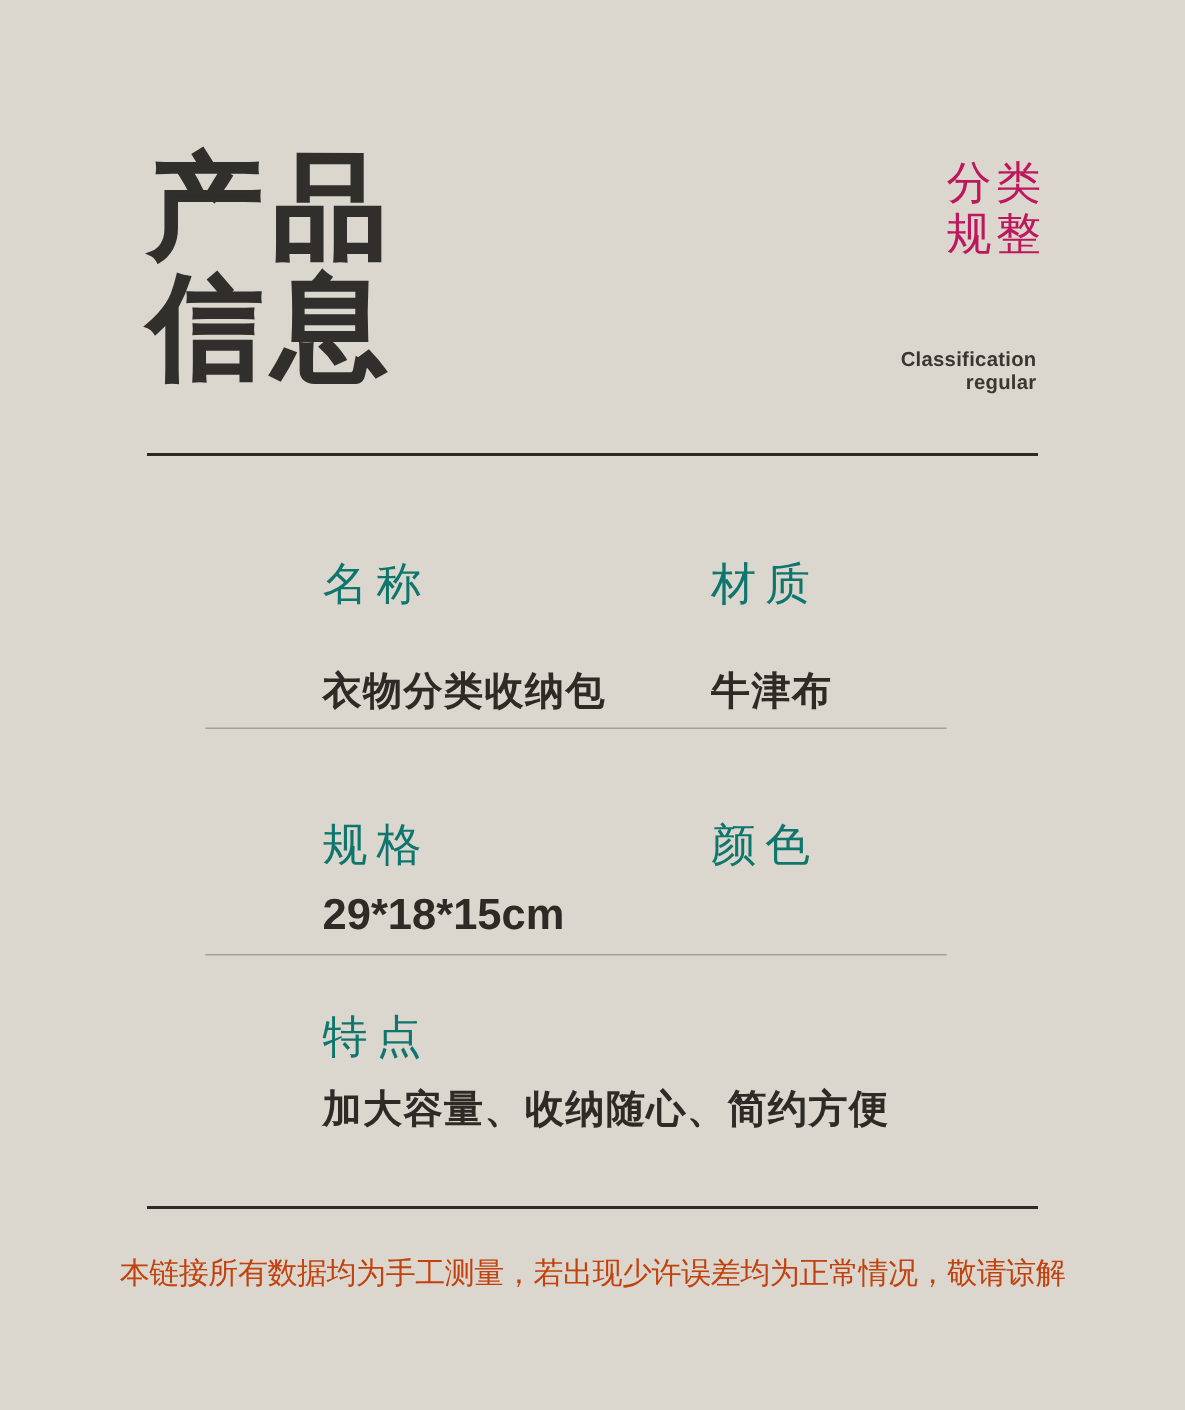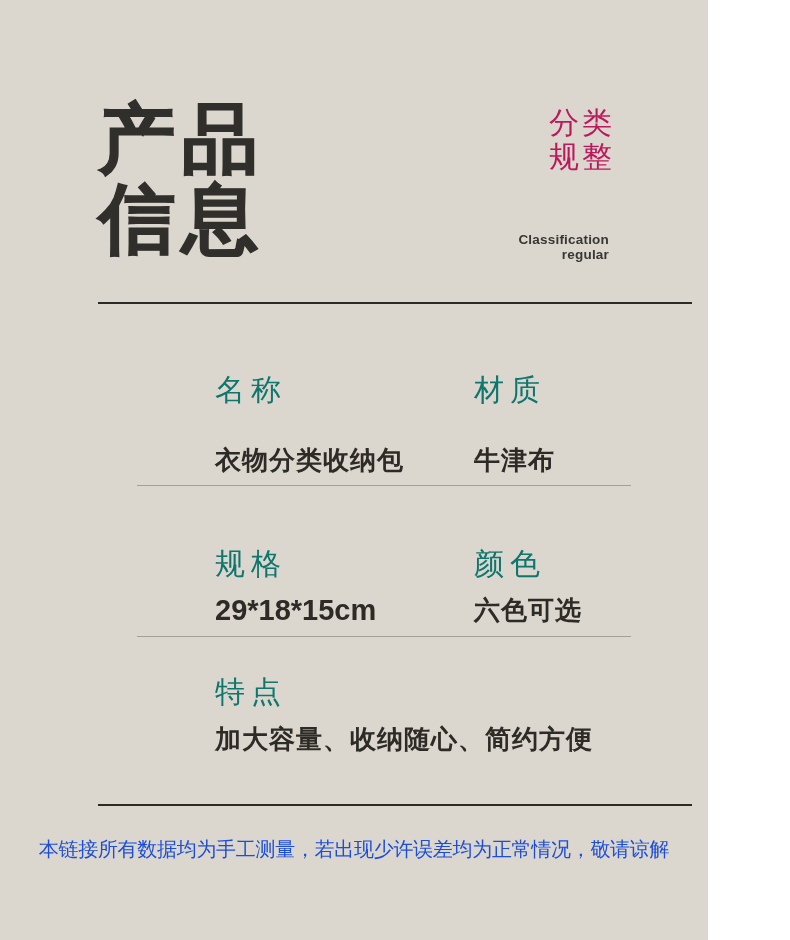--- a/index.html
+++ b/index.html
@@ -2,21 +2,21 @@
 <html><head>
 <meta charset="utf-8">
 <style>
   html, body {
     margin: 0;
     padding: 0;
     background: #ffffff;
   }
   .page {
     position: relative;
-    width: 708px;
+    width: 790px;
     height: 940px;
     background: #dbd7cf;
     overflow: hidden;
     font-family: "Liberation Sans", sans-serif;
   }
 
   
   .title {
     position: absolute;
     left: 99px;
@@ -109,21 +109,21 @@
 
   .footer-note {
     position: absolute;
     left: 0;
     right: 0;
     top: 838px;
     text-align: center;
     font-size: 20px;
     line-height: 22px;
     font-weight: 500;
-    color: #1d4ed8;
+    color: #c2410c;
     letter-spacing: -0.3px;
   }
 </style>
 </head>
 <body>
 
 <div class="page">
 
   <div class="title">
     <div>产品</div>
@@ -145,21 +145,20 @@
   <div class="spec-label col-left r1">名称</div>
   <div class="spec-value col-left r1v">衣物分类收纳包</div>
   <div class="spec-label col-right r1">材质</div>
   <div class="spec-value col-right r1v">牛津布</div>
 
   <div class="divider-thin thin1"></div>
 
   <div class="spec-label col-left r2">规格</div>
   <div class="spec-value latin col-left r2v">29*18*15cm</div>
   <div class="spec-label col-right r2">颜色</div>
-  <div class="spec-value col-right r2v">六色可选</div>
 
   <div class="divider-thin thin2"></div>
 
   <div class="spec-label col-left r3">特点</div>
   <div class="spec-value col-left r3v">加大容量、收纳随心、简约方便</div>
 
   <div class="divider bottom"></div>
 
   <div class="footer-note">本链接所有数据均为手工测量，若出现少许误差均为正常情况，敬请谅解</div>
 

